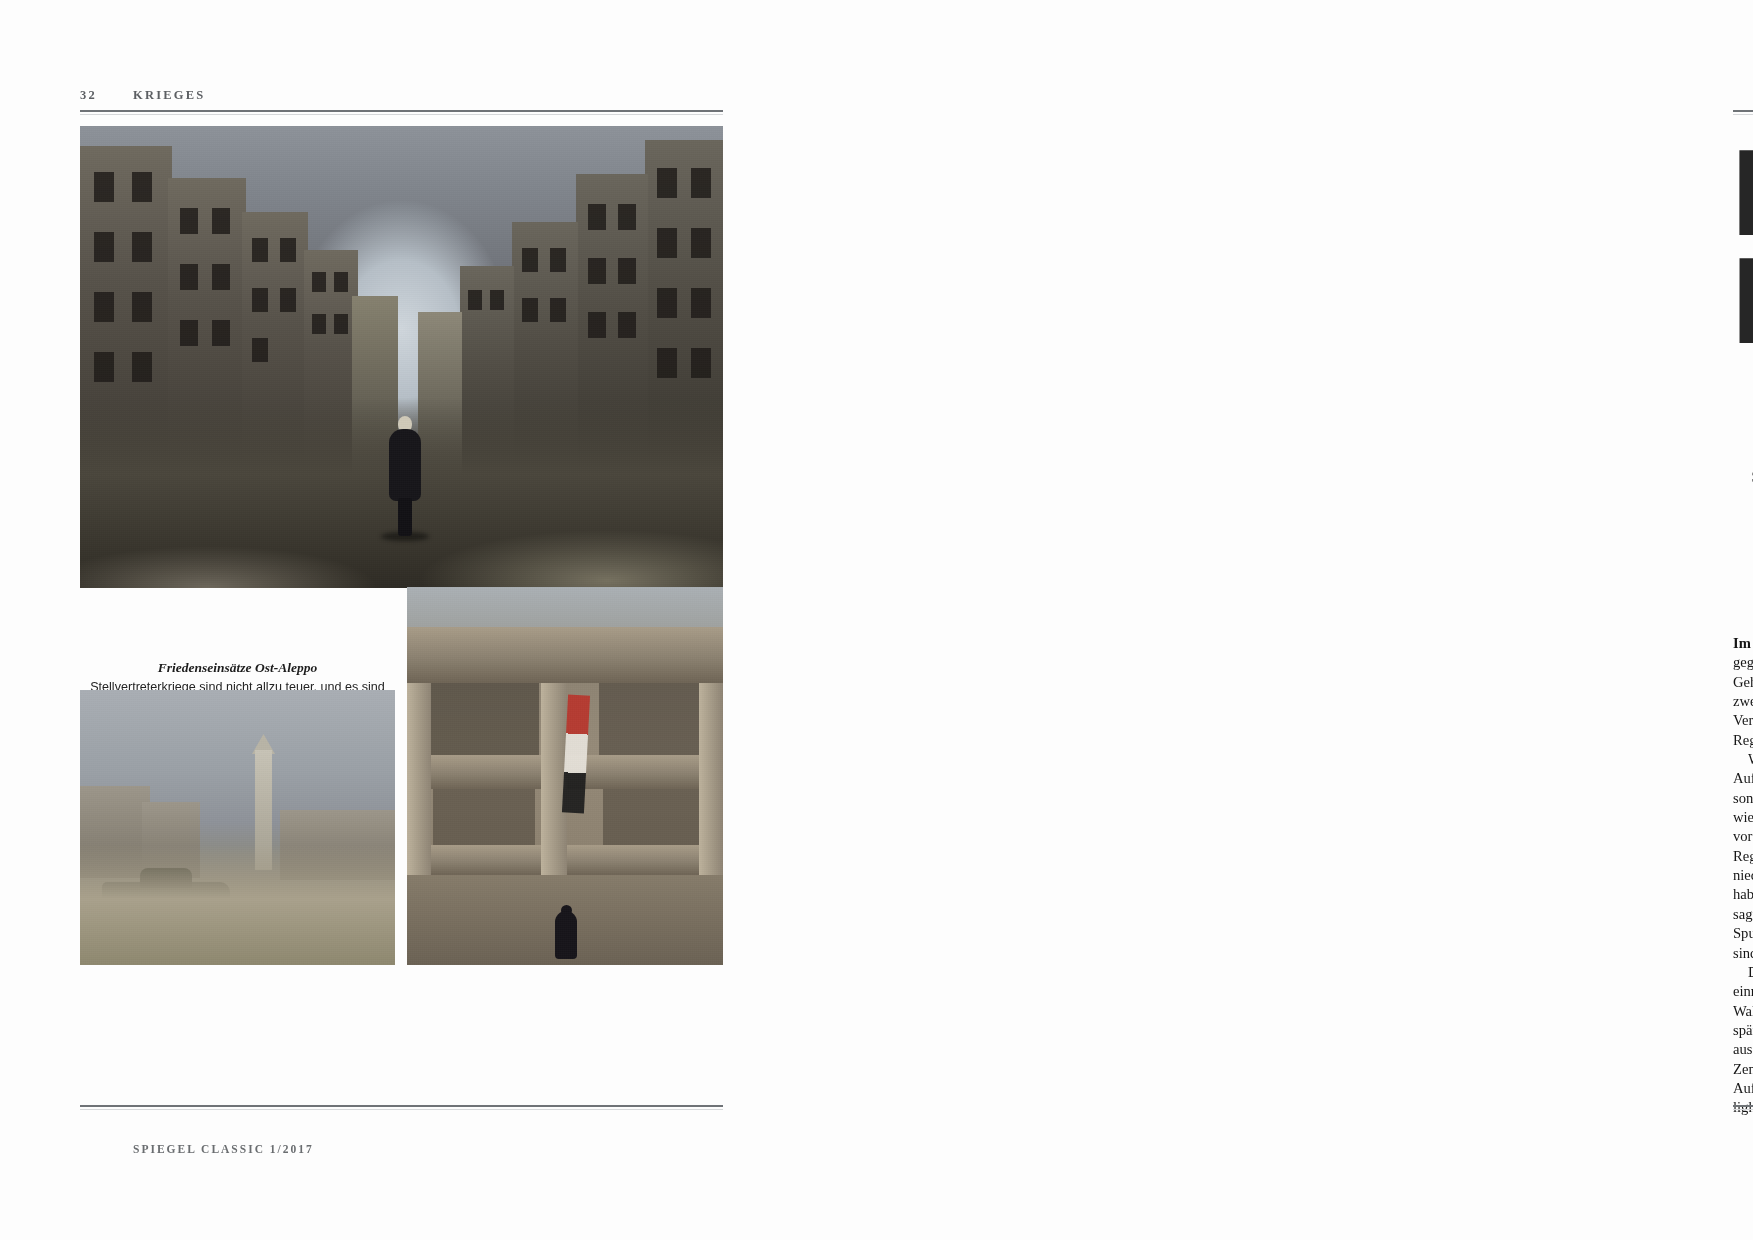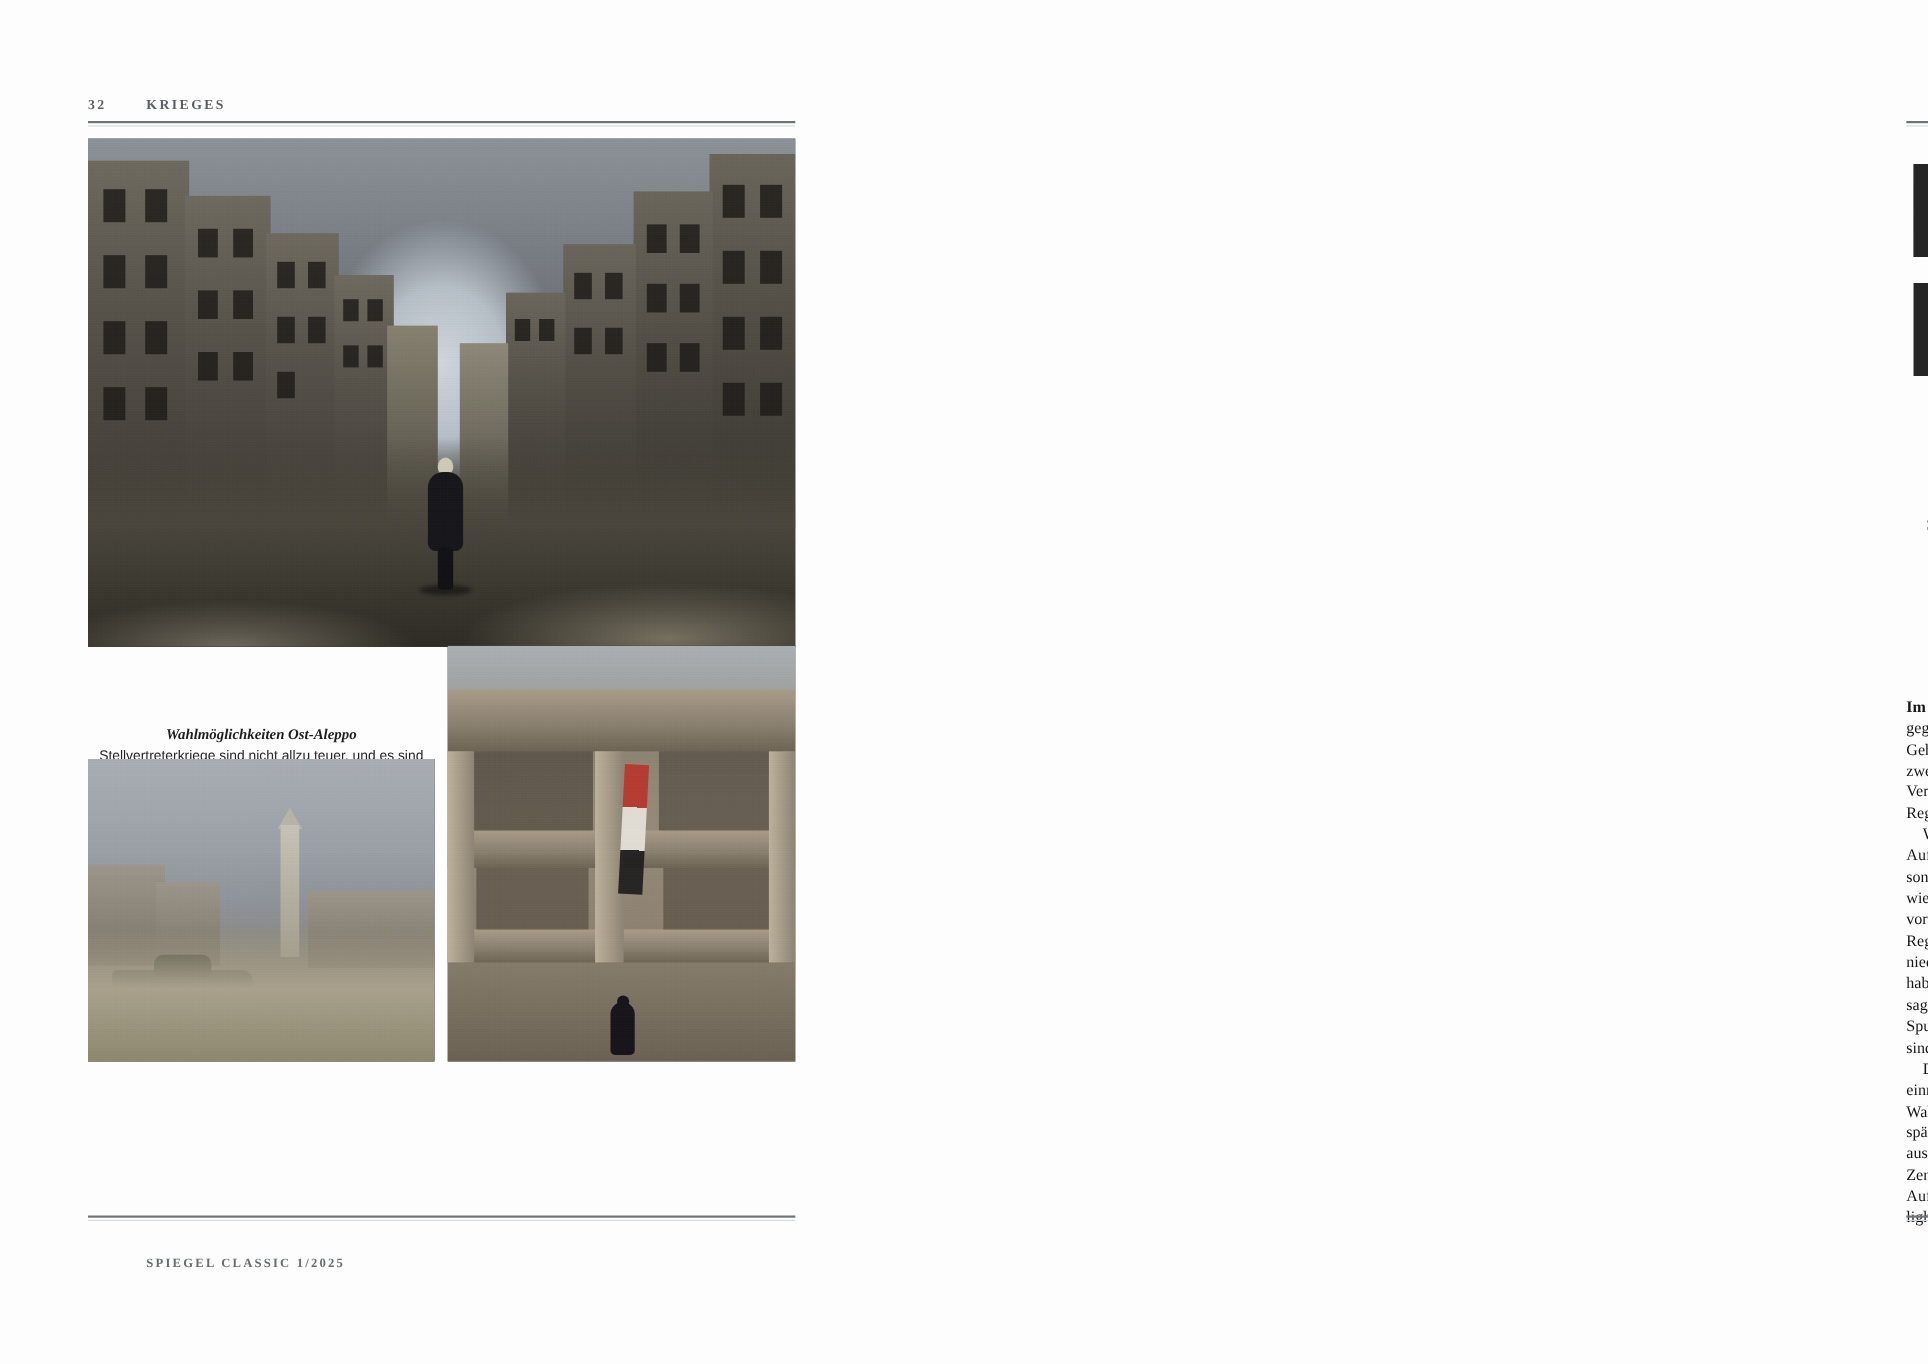--- a/index.html
+++ b/index.html
@@ -295,21 +295,21 @@
       <div class="figure">
         <div class="fig-shadow"></div>
         <div class="fig-head"></div>
         <div class="fig-body"></div>
         <div class="fig-legs"></div>
       </div>
       <div class="grain"></div>
     </div>
 
     <div class="caption">
-      <span class="caption-title">Wahlmöglichkeiten Ost-Aleppo</span>
+      <span class="caption-title">Friedenseinsätze Ost-Aleppo</span>
       <span class="caption-body">Stellvertreterkriege sind nicht allzu teuer, und es sind meist nicht die eigenen Leute, die sterben</span>
     </div>
 
     <div class="photo photo-tank">
       <div class="tank-sky"></div>
       <div class="tk-bldg" style="left:0;    top:96px;  width:70px; height:92px;"></div>
       <div class="tk-bldg" style="left:62px; top:112px; width:58px; height:76px;"></div>
       <div class="tk-bldg" style="left:200px;top:120px; width:115px;height:70px;"></div>
       <div class="minaret-top"></div>
       <div class="minaret"></div>
@@ -341,21 +341,21 @@
       <div class="flag"></div>
       <div class="woman">
         <div class="w-head"></div>
         <div class="w-body"></div>
       </div>
       <div class="grain"></div>
     </div>
 
     <div class="rule rule-l-bot"></div>
     <div class="rule rule-l-bot2"></div>
-    <div class="folio folio-left">SPIEGEL CLASSIC 1/2025</div>
+    <div class="folio folio-left">SPIEGEL CLASSIC 1/2017</div>
   </div>
 
   <div class="page page-right">
 
     <div class="rule rule-r-top"></div>
     <div class="rule rule-r-top2"></div>
 
     <h1 class="headline">
       <span class="hl-line hl-line-1">DAS GESETZ</span>
       <span class="hl-line hl-line-2">DES KRIEGES</span>

